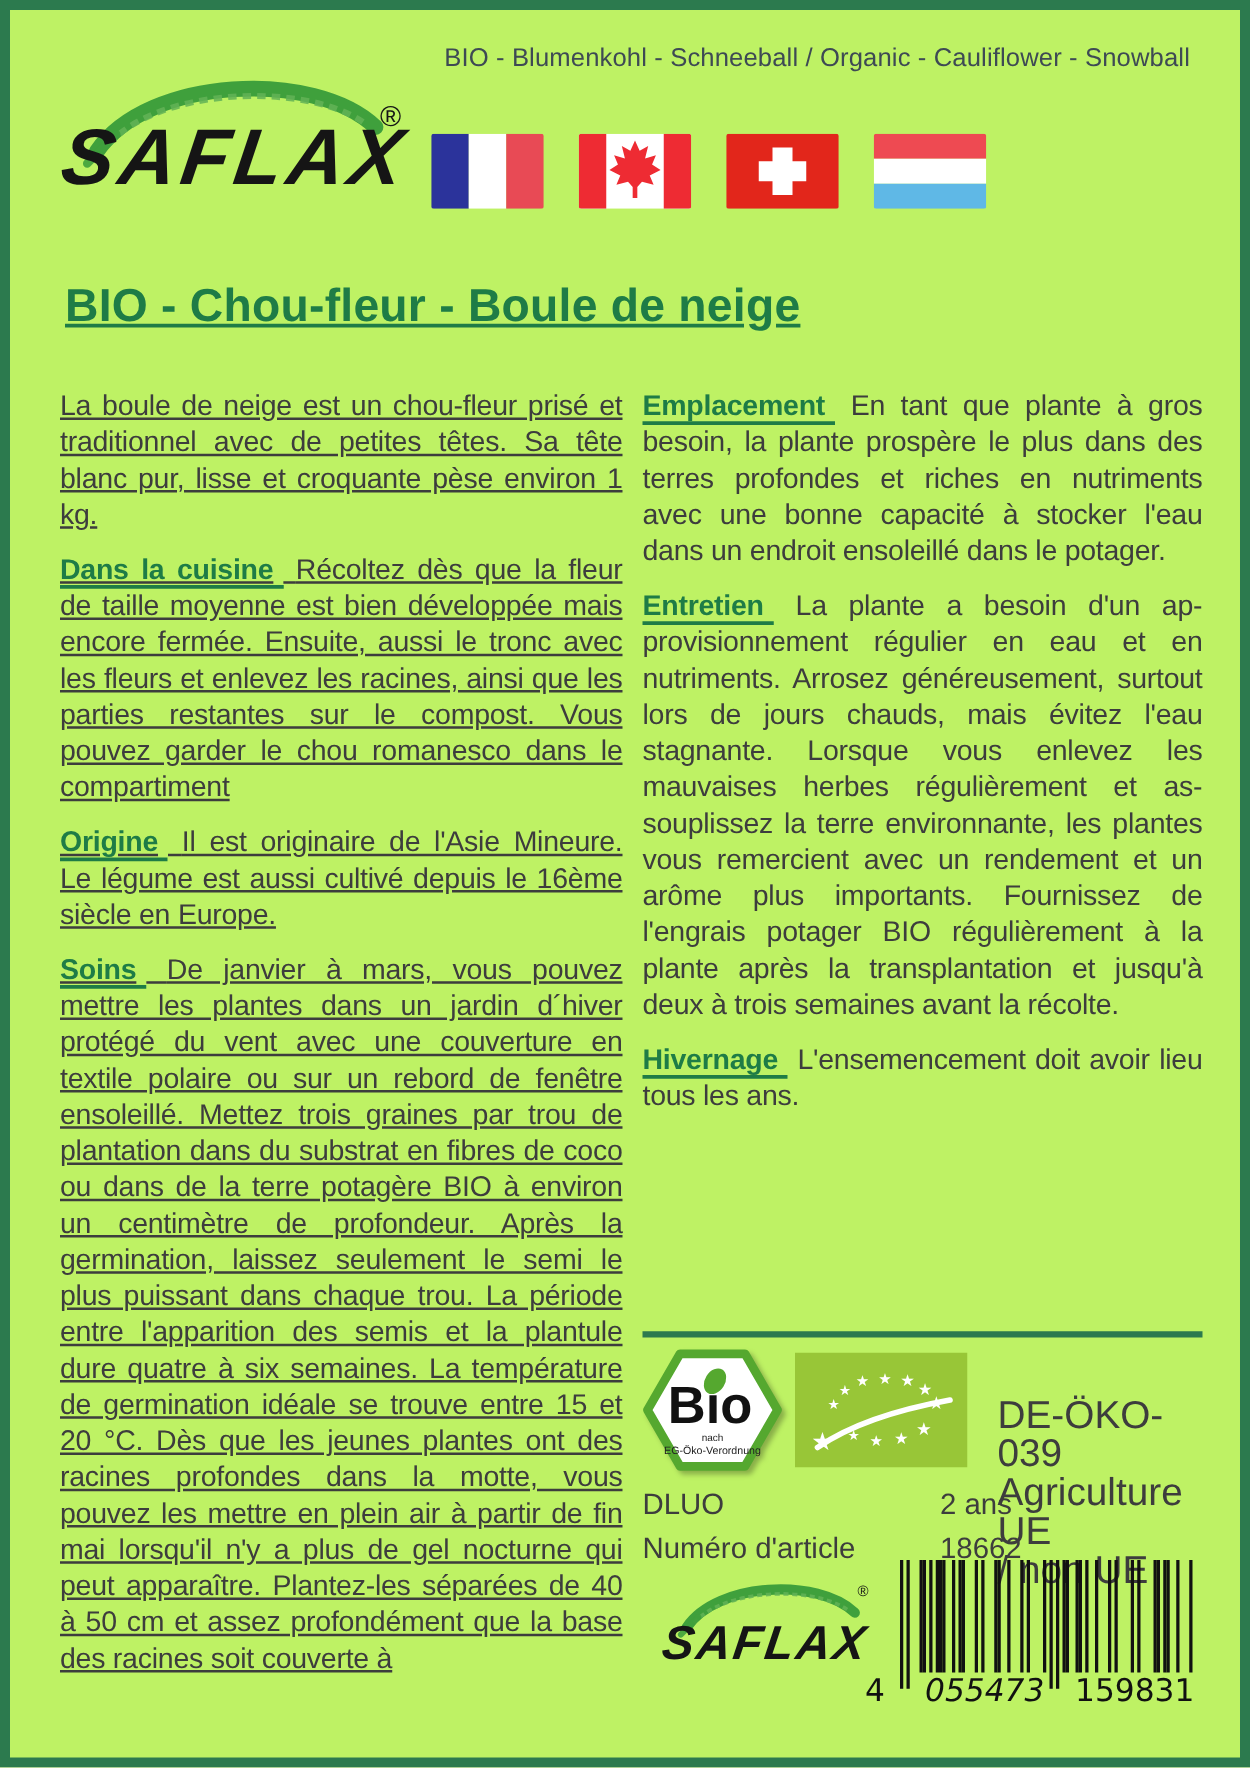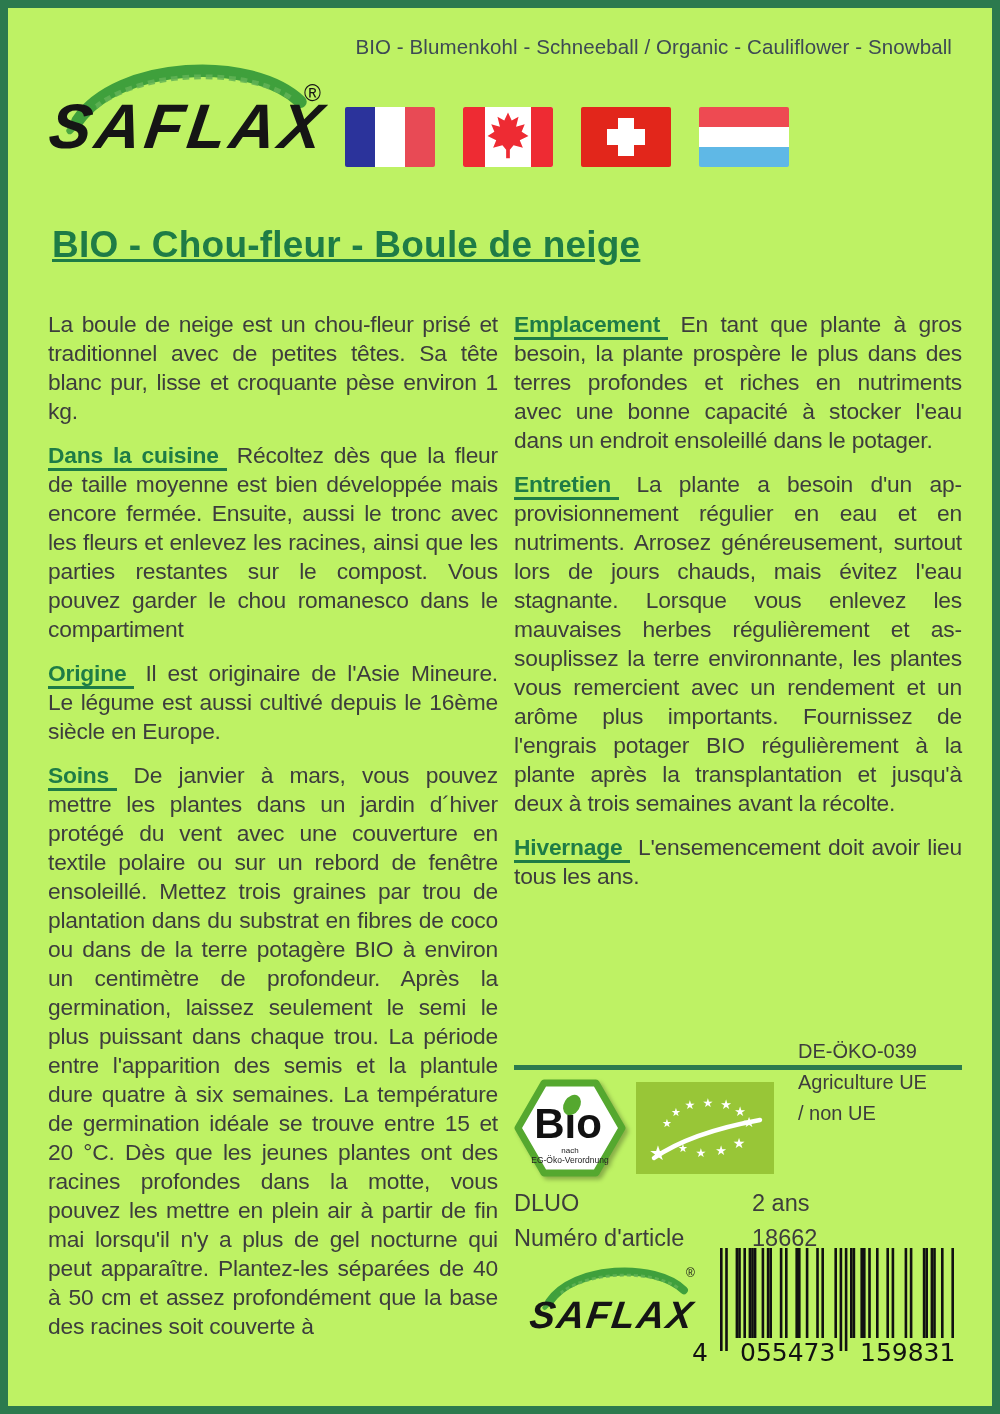--- a/index.html
+++ b/index.html
@@ -60,53 +60,53 @@
   .subtitle{
     position:absolute;left:506px;top:257px;width:448px;
     text-align:right;font-size:28px;color:var(--heading-green);
   }
   
   .col{
     position:absolute;top:302px;
     font-size:22.8px;line-height:29px;letter-spacing:-0.2px;
     text-align:justify;color:var(--body-text);
   }
-  .col-left{left:40px;width:450px;}
+  .col-left{left:40px;width:450px;text-decoration:underline;}
   .col-right{left:506px;width:448px;}
   .col p{margin:0 0 15px 0;}
   .h{
     color:var(--heading-green);font-weight:bold;
     border-bottom:3px solid var(--heading-green);
     padding-right:8px;
     margin-top:36px;
   }
   
   .sep{
     position:absolute;left:506px;top:1057px;width:448px;height:5px;
     background:var(--frame-green);
   }
   .bio-hex{position:absolute;left:506px;top:1068px;filter:drop-shadow(3px 3px 2px rgba(0,0,0,0.28));}
   .eu-logo{position:absolute;left:628px;top:1074px;}
   .eu-text{
-    position:absolute;left:790px;top:1028px;width:170px;
-    font-size:20px;line-height:31px;color:var(--body-text);
+    position:absolute;left:790px;top:1108px;width:170px;
+    font-size:31px;line-height:31px;color:var(--body-text);
   }
   .kv{
     position:absolute;left:506px;width:448px;
     font-size:23.5px;color:var(--body-text);
   }
   .kv-1{top:1182px;}
   .kv-2{top:1217px;}
   .kv-label{display:inline-block;width:238px;}
   
   .barcode{position:absolute;left:688px;top:1240px;width:276px;height:122px;}
   .barcode svg{position:absolute;left:14px;top:0;}
   .bc-digit{position:absolute;font-size:25px;color:var(--barcode-black);font-family:"DejaVu Sans",sans-serif;}
   .bc-first{left:-4px;top:90px;}
-  .bc-g1{left:44px;top:90px;width:90px;text-align:right;}
+  .bc-g1{left:44px;top:90px;width:90px;text-align:right;font-style:italic;}
   .bc-g2{left:164px;top:90px;width:90px;text-align:center;}
 </style>
 </head>
 <body>
 
 <div class="page">
 
   <div class="tagline">BIO - Blumenkohl - Schneeball / Organic - Cauliflower - Snowball</div>
 
   <div class="brand brand-lg">

